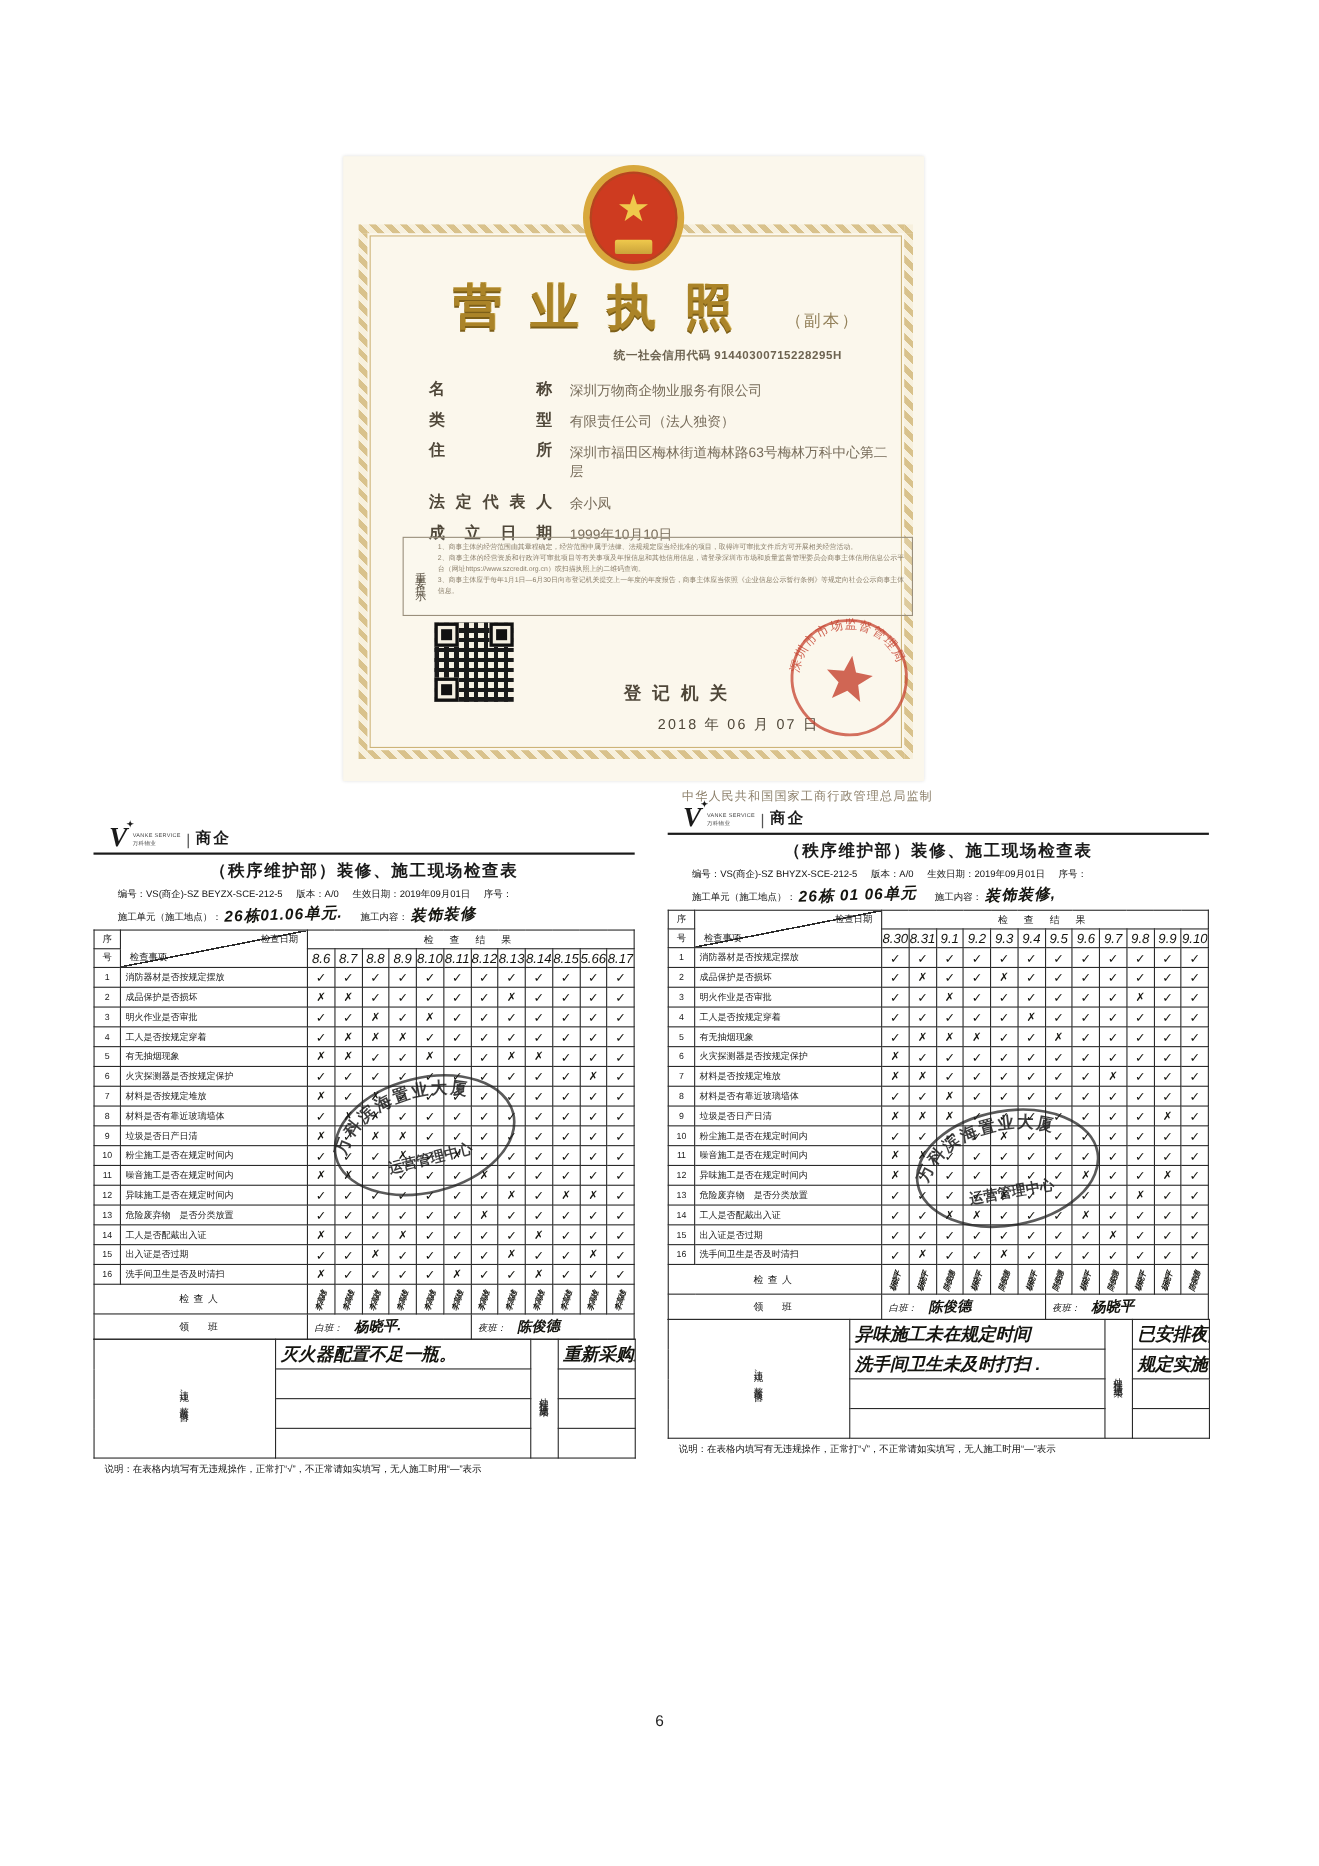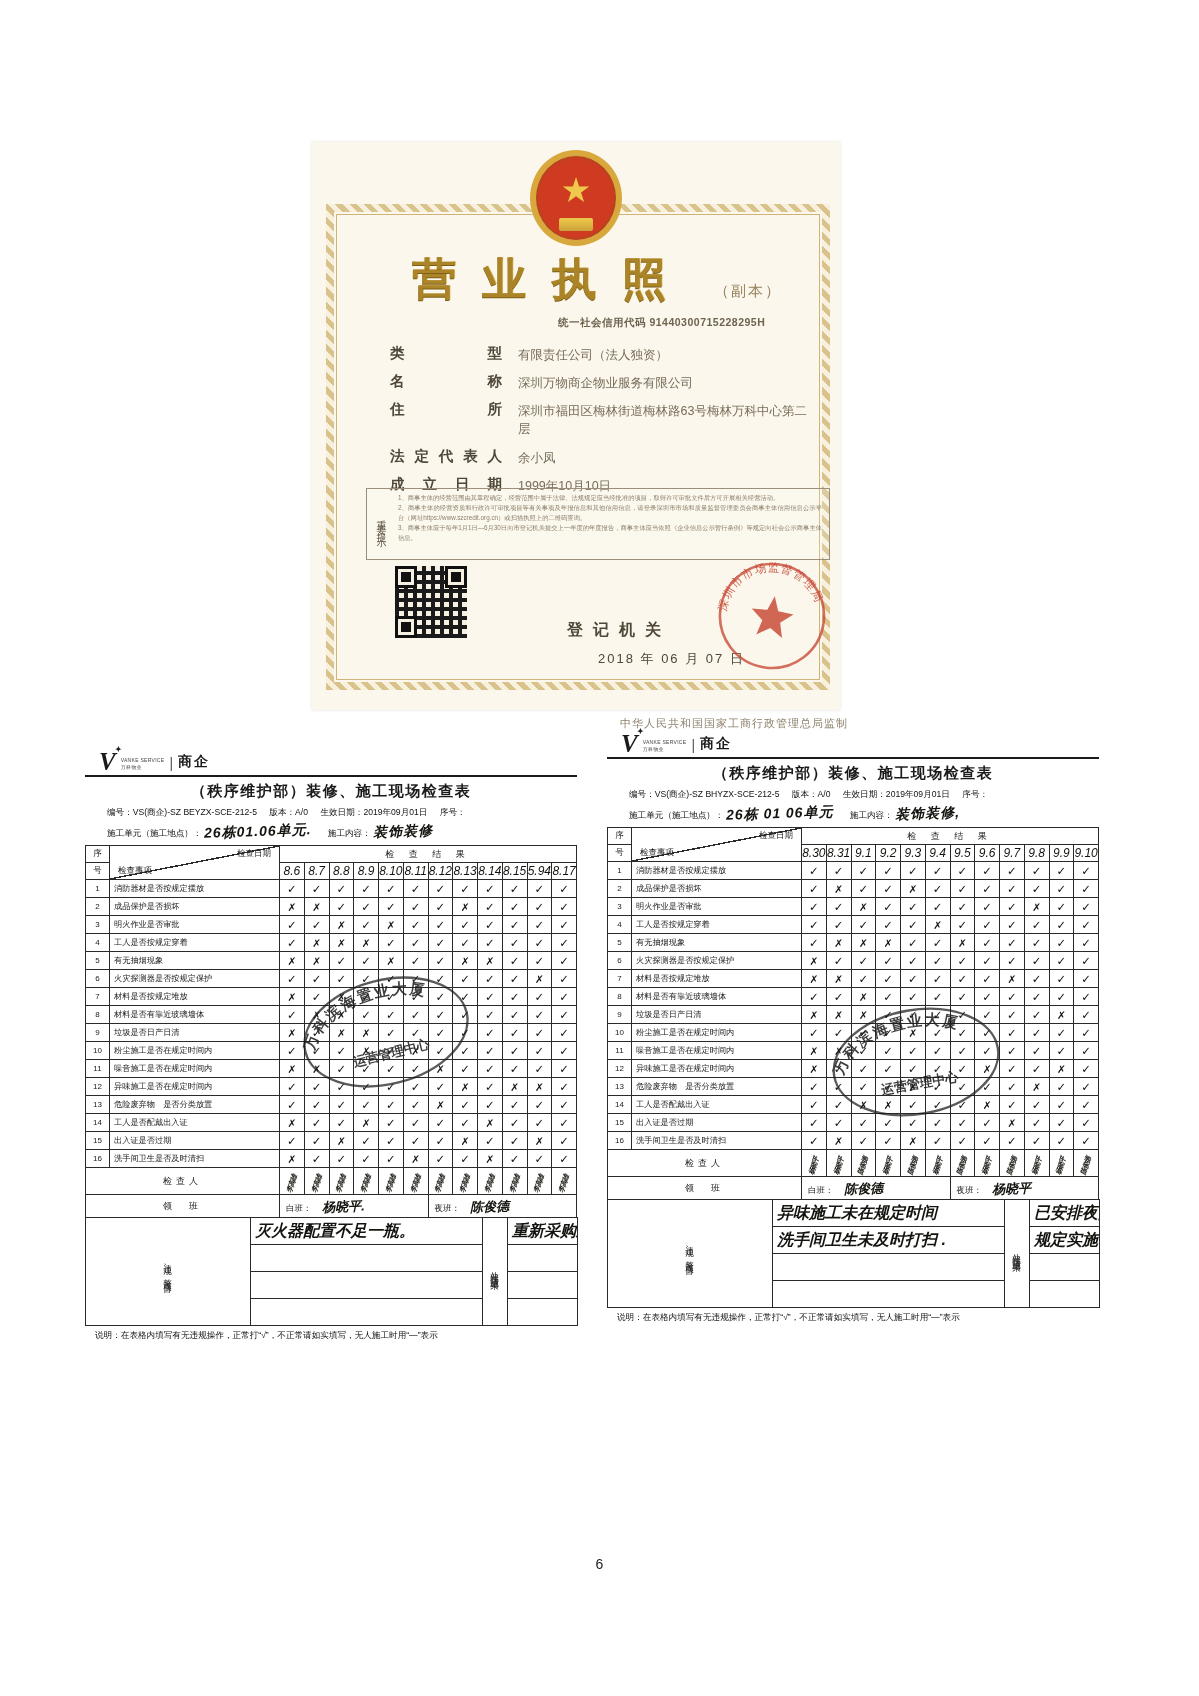--- a/index.html
+++ b/index.html
@@ -78,21 +78,21 @@
   .c-item{font-size:8.2px;text-align:left !important;padding-left:4px !important;white-space:nowrap;}
   .c-date{font-size:12px;font-weight:bold;}
   .c-mk{font-family:"DejaVu Sans",sans-serif;font-size:11.5px;font-weight:bold;}
   .mx{font-size:10.5px;}
   .r-sig{height:27px;}
   .c-lab{font-size:9px;letter-spacing:4px;}
   .c-sig{overflow:visible !important;}
   .sig{display:inline-block;transform:rotate(-72deg);font-size:7px;letter-spacing:-1px;white-space:nowrap;font-weight:bold;}
   .r-foreman{height:23px;}
   .c-fm{text-align:left !important;padding-left:6px !important;}
-  .fm-lab{font-size:8.5px;margin-right:6px;}
+  .fm-lab{font-size:8.5px;margin-right:6px;font-style:italic;}
   .hw-name{font-size:13px;font-weight:bold;display:inline-block;transform:rotate(-2deg);}
   .f-bottom{margin-top:-1px;}
   .f-bottom td{border:1px solid #2a2a2a;padding:0 4px;vertical-align:middle;overflow:hidden;}
   .f-bottom tr{height:27px;}
   .v-side,.m-side{text-align:center;}
   .vert{writing-mode:vertical-rl;letter-spacing:2px;font-size:8.5px;color:#222;display:inline-block;}
   .v-line,.m-line{font-size:16px;font-weight:bold;text-align:left;white-space:nowrap;}
   .f-note{font-size:8.6px;margin-top:4px;margin-left:10px;color:#111;}
   .oval-stamp{position:absolute;pointer-events:none;opacity:.85;}
   .stamp0{left:212px;top:232px;transform:rotate(-14deg);}
@@ -113,26 +113,26 @@
     </div>
     <div class="lic-title">营业执照</div>
     <div class="lic-sub">（副本）</div>
     <div class="credit">
       <span>统一社会信用代码</span>
       <span>91440300715228295H</span>
     </div>
 
     <div class="fields">
       <div class="f-row">
+        <span class="f-label">名称</span>
+        <span class="f-value">深圳万物商企物业服务有限公司</span>
+      </div>
+      <div class="f-row">
         <span class="f-label">类型</span>
         <span class="f-value">有限责任公司（法人独资）</span>
-      </div>
-      <div class="f-row">
-        <span class="f-label">名称</span>
-        <span class="f-value">深圳万物商企物业服务有限公司</span>
       </div>
       <div class="f-row">
         <span class="f-label">住所</span>
         <span class="f-value" style="max-width:290px">深圳市福田区梅林街道梅林路63号梅林万科中心第二层</span>
       </div>
       <div class="f-row">
         <span class="f-label">法定代表人</span>
         <span class="f-value">余小凤</span>
       </div>
       <div class="f-row">
@@ -217,21 +217,21 @@
         <th class="c-date hw">8.6</th>
             <th class="c-date hw">8.7</th>
             <th class="c-date hw">8.8</th>
             <th class="c-date hw">8.9</th>
             <th class="c-date hw">8.10</th>
             <th class="c-date hw">8.11</th>
             <th class="c-date hw">8.12</th>
             <th class="c-date hw">8.13</th>
             <th class="c-date hw">8.14</th>
             <th class="c-date hw">8.15</th>
-            <th class="c-date hw">5.94</th>
+            <th class="c-date hw">5.66</th>
             <th class="c-date hw">8.17</th>
           </tr>
       </thead>
       <tbody>
           <tr>
             <td class="c-seq">1</td>
             <td class="c-item">消防器材是否按规定摆放</td>
             <td class="c-mk hw">✓</td>
             <td class="c-mk hw">✓</td>
             <td class="c-mk hw">✓</td>

